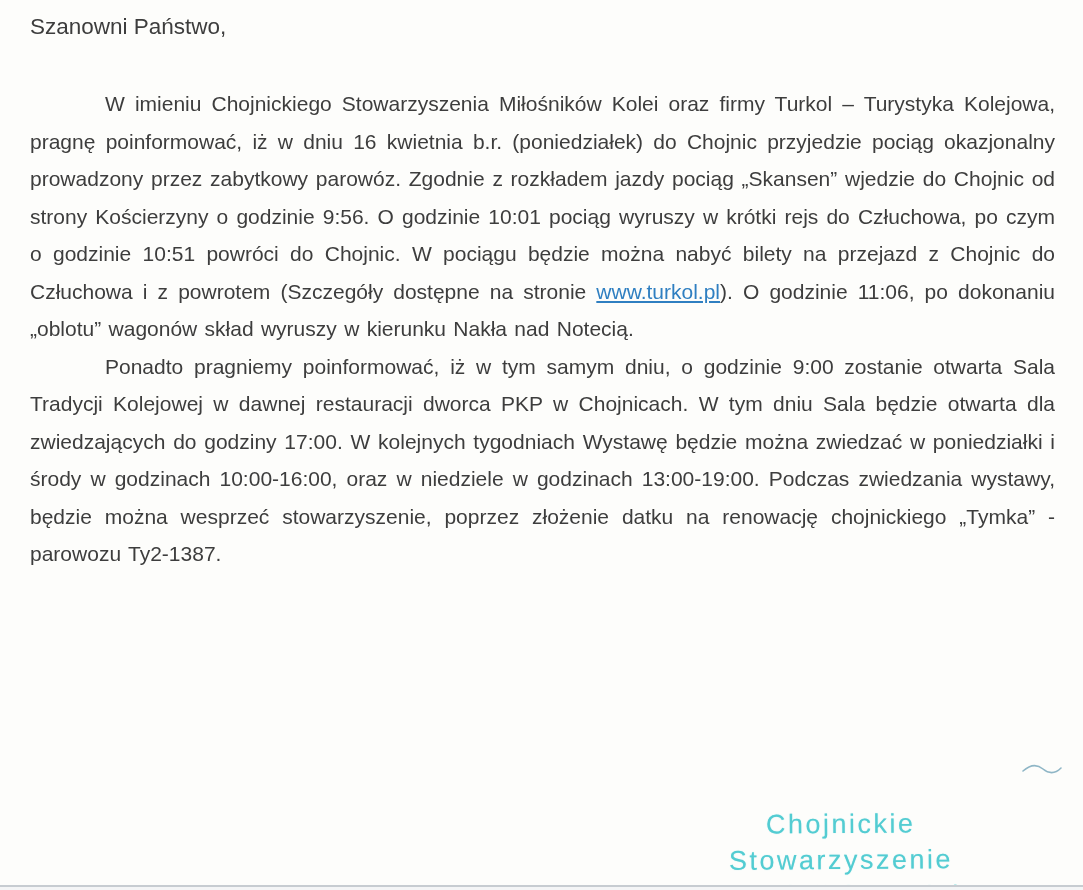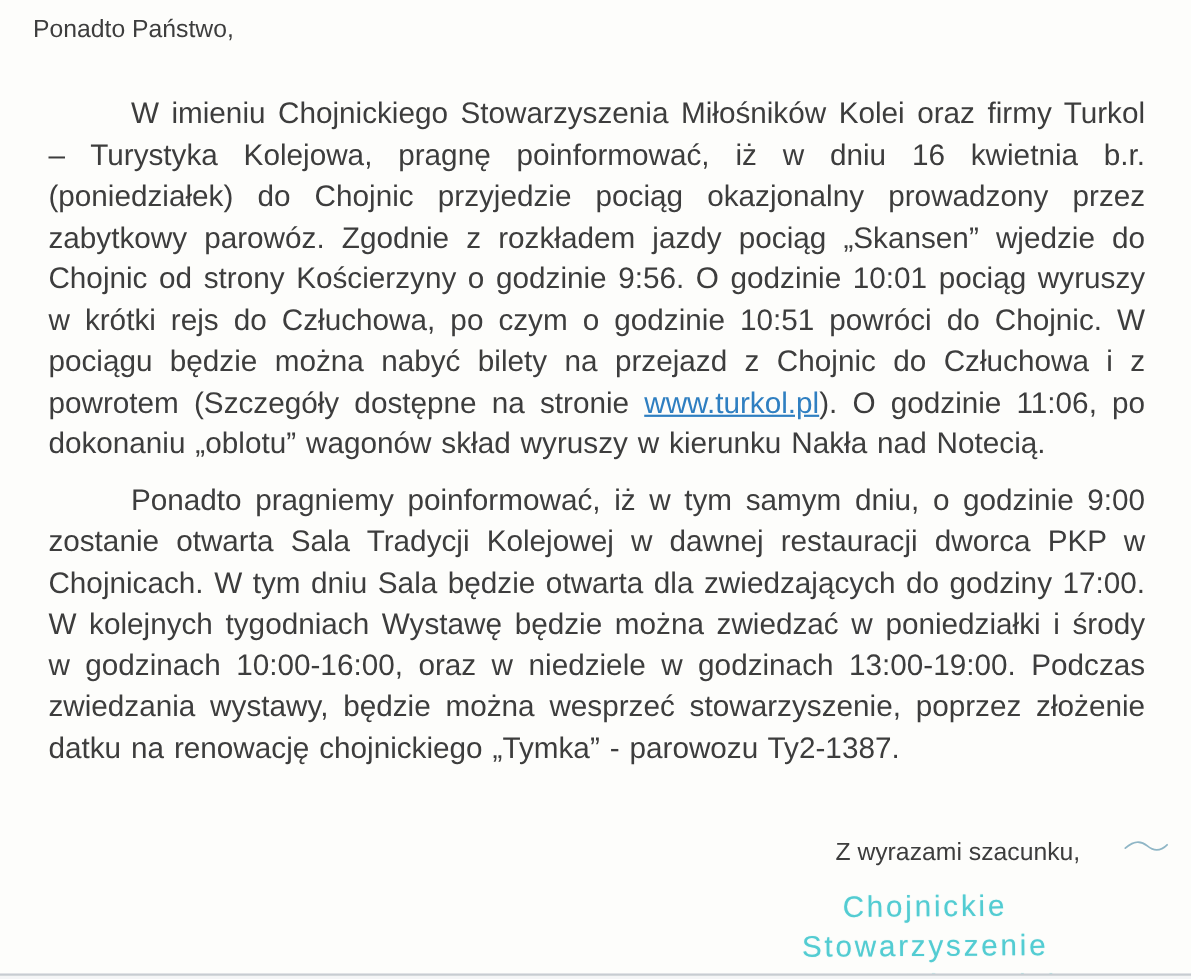--- a/index.html
+++ b/index.html
@@ -23,25 +23,25 @@
     right: 28px;
     top: 8px;
   }
   .salutation {
     font-size: 22.5px;
     line-height: 37px;
     margin: 0 0 40px 0;
     text-align: left;
   }
   .body-par {
-    font-size: 27px;
+    font-size: 21px;
     line-height: 37.5px;
     text-align: justify;
     text-indent: 75px;
-    margin: 14px;
+    margin: 0;
     word-spacing: 1.5px;
   }
   .body-par a {
     color: #2f7fc1;
     text-decoration: underline;
     cursor: pointer;
   }
   .closing {
     position: absolute;
     top: 756px;
@@ -82,30 +82,29 @@
     border-top: 2px solid #c7ccd1;
   }
 </style>
 </head>
 <body>
 
 <div class="page">
 
   <div class="content">
 
-    <p class="salutation">Ponadto Państwo,</p>
+    <p class="salutation">Szanowni Państwo,</p>
 
     <p class="body-par"><span>W imieniu Chojnickiego Stowarzyszenia Miłośników Kolei oraz firmy Turkol – Turystyka Kolejowa, pragnę poinformować, iż w dniu 16 kwietnia b.r. (poniedziałek) do Chojnic przyjedzie pociąg okazjonalny prowadzony przez zabytkowy parowóz.  Zgodnie z rozkładem jazdy pociąg „Skansen” wjedzie do Chojnic od strony Kościerzyny o godzinie 9:56. O godzinie 10:01 pociąg wyruszy w krótki rejs do Człuchowa, po czym o godzinie 10:51 powróci do Chojnic. W pociągu będzie można nabyć bilety na przejazd z Chojnic do Człuchowa i z powrotem (Szczegóły dostępne na stronie </span><a href="#">www.turkol.pl</a><span>). O godzinie 11:06, po dokonaniu „oblotu” wagonów skład wyruszy w kierunku Nakła nad Notecią.</span></p>
 
     <p class="body-par">Ponadto pragniemy poinformować, iż w tym samym dniu, o godzinie 9:00 zostanie otwarta Sala Tradycji Kolejowej w dawnej restauracji dworca PKP w Chojnicach. W tym dniu Sala będzie otwarta dla zwiedzających do godziny 17:00. W kolejnych tygodniach Wystawę będzie można zwiedzać w poniedziałki i środy w godzinach 10:00-16:00, oraz w niedziele w godzinach 13:00-19:00. Podczas zwiedzania wystawy, będzie można wesprzeć stowarzyszenie, poprzez złożenie datku na renowację chojnickiego „Tymka” - parowozu Ty2-1387.</p>
 
 
   </div>
 
-  <div class="closing">Z wyrazami szacunku,</div>
 
   <svg class="pen-mark" viewBox="0 0 42 18" xmlns="http://www.w3.org/2000/svg">
     <path d="M2 11 C 10 4, 16 4, 22 9 S 34 14, 40 8" fill="none" stroke="#8fb6c6" stroke-width="1.6" stroke-linecap="round"></path>
   </svg>
 
   <div class="stamp">
     <div>Chojnickie Stowarzyszenie</div>
     <div>Miłośników Kolei</div>
   </div>
 

